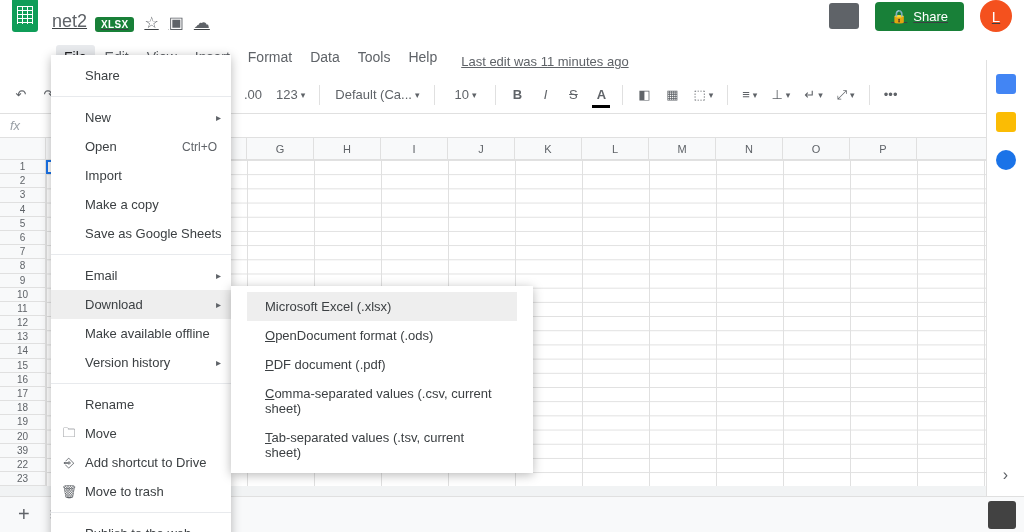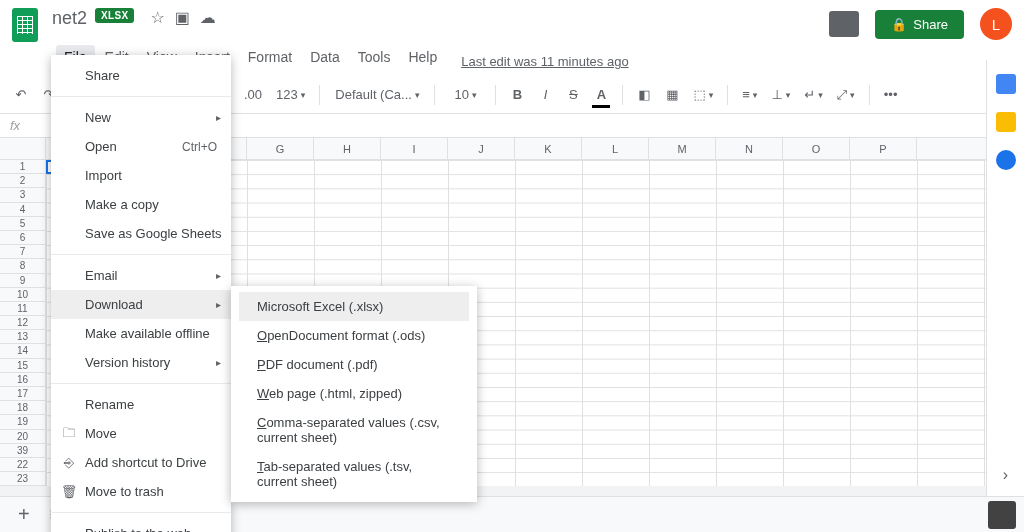--- a/index.html
+++ b/index.html
@@ -1,22 +1,22 @@
 <!DOCTYPE html>
 <html><head>
 <meta charset="utf-8">
 <style>
 * { margin: 0; padding: 0; box-sizing: border-box; font-family: Arial, "Helvetica Neue", sans-serif; }
 body { background: #fff; width: 1024px; height: 532px; overflow: hidden; position: relative; color: #3c4043; }
 
-.titlebar { display: flex; align-items: flex-start; padding: 8px 12px 0 12px; height: 32px; }
+.titlebar { display: flex; align-items: flex-end; padding: 8px 12px 0 12px; height: 32px; text-decoration: underline; }
 .logo { width: 26px; height: 34px; background: #0f9d58; border-radius: 3px; position: relative; margin-right: 14px; }
 .logo::before { content: ""; position: absolute; left: 5px; right: 5px; top: 8px; bottom: 8px; background: repeating-linear-gradient(#fff 0 1px, transparent 1px 4px), repeating-linear-gradient(90deg,#fff 0 1px, transparent 1px 5px); }
 .doc-title { font-size: 18px; color: #5f6368; margin-right: 8px; }
-.xlsx-chip { background: #188038; color: #fff; font-size: 10px; font-weight: 700; padding: 2px 6px; border-radius: 3px; margin-right: 16px; letter-spacing: .3px; }
+.xlsx-chip { background: #188038; color: #fff; font-size: 10px; font-weight: 700; padding: 2px 6px; border-radius: 3px; margin-right: 10px; letter-spacing: .3px; }
 .title-icons { display: flex; gap: 10px; color: #5f6368; font-size: 16px; }
 .title-icons span { cursor: pointer; }
 .title-right { margin-left: auto; display: flex; align-items: center; gap: 16px; }
 .comment-btn { width: 30px; height: 26px; background: #5f6368; border-radius: 3px; position: relative; }
 .comment-btn::after { content: ""; position: absolute; left: 6px; bottom: -4px; border: 4px solid transparent; border-top-color: #5f6368; }
 .share-btn { background: #188038; color: #fff; font-size: 13px; font-weight: 500; padding: 7px 16px; border-radius: 4px; display: flex; align-items: center; gap: 6px; cursor: pointer; }
 .avatar { width: 32px; height: 32px; border-radius: 50%; background: #f4511e; color: #fff; display: flex; align-items: center; justify-content: center; font-size: 15px; }
 
 .menubar { display: flex; align-items: flex-end; padding: 4px 6px 6px 56px; font-size: 14px; color: #5f6368; gap: 2px; border-bottom: 1px solid transparent; }
 .menubar .mi { padding: 4px 8px; cursor: pointer; border-radius: 3px; }
@@ -48,21 +48,21 @@
 .h-scroll { position: absolute; left: 0; right: 16px; bottom: 0; height: 16px; background: #f1f3f4; }
 
 .file-menu { position: absolute; left: 51px; top: 55px; width: 180px; background: #fff; box-shadow: 0 2px 10px rgba(0,0,0,.28); padding: 6px 0; font-size: 13px; color: #3c4043; z-index: 20; }
 .fm-item { display: flex; align-items: center; padding: 7px 14px 7px 34px; cursor: pointer; position: relative; white-space: nowrap; }
 .fm-item.hl { background: #eeeeee; }
 .fm-item .shortcut { margin-left: auto; color: #5f6368; font-size: 12px; text-align: center; }
 .fm-item.has-sub::after { content: "▸"; position: absolute; right: 10px; font-size: 10px; color: #5f6368; }
 .fm-sep { height: 1px; background: #e8eaed; margin: 6px 0; }
 .fm-icon { position: absolute; left: 10px; width: 16px; text-align: center; color: #5f6368; font-size: 13px; }
 
-.submenu { position: absolute; left: 231px; top: 286px; width: 246px; background: #fff; box-shadow: 0 2px 10px rgba(0,0,0,.28); padding: 6px 8px; font-size: 13px; color: #3c4043; z-index: 21; }
+.submenu { position: absolute; left: 231px; top: 286px; width: 302px; background: #fff; box-shadow: 0 2px 10px rgba(0,0,0,.28); padding: 6px 16px; font-size: 13px; color: #3c4043; z-index: 21; }
 .sm-item { padding: 7px 18px; cursor: pointer; }
 .sm-item:hover, .sm-item.hl { background: #eeeeee; }
 .sm-item u { text-decoration: underline; }
 
 .tabstrip { position: absolute; left: 0; right: 0; bottom: 0; height: 36px; border-top: 1px solid #e0e0e0; display: flex; align-items: center; padding: 0 8px; background: #f8f9fa; }
 .tab-add { font-size: 20px; color: #5f6368; padding: 0 10px; cursor: pointer; }
 .explore { margin-left: auto; width: 28px; height: 28px; background: #424242; border-radius: 3px; }
 
 .side-panel { position: absolute; right: 0; top: 60px; width: 38px; bottom: 36px; border-left: 1px solid #e0e0e0; background: #fff; display: flex; flex-direction: column; align-items: center; gap: 18px; padding-top: 14px; }
 .sp-i { width: 20px; height: 20px; border-radius: 3px; }
@@ -217,21 +217,20 @@
       <span>Move to trash</span>
     </div>
   <div class="fm-sep"></div>
   <div class="fm-item">Publish to the web</div>
 </div>
 
 <div class="submenu">
   <div class="sm-item hl">Microsoft Excel (.xlsx)</div>
   <div class="sm-item"><u>O</u><span>penDocument format (.ods)</span></div>
   <div class="sm-item"><u>P</u><span>DF document (.pdf)</span></div>
-  <div class="sm-item"><u>W</u><span>eb page (.html, zipped)</span></div>
   <div class="sm-item"><u>C</u><span>omma-separated values (.csv, current sheet)</span></div>
   <div class="sm-item"><u>T</u><span>ab-separated values (.tsv, current sheet)</span></div>
 </div>
 
 <div class="tabstrip">
   <div class="tab-add">+</div>
   <div class="tab-add">≡</div>
   <div class="explore"></div>
 </div>
 

